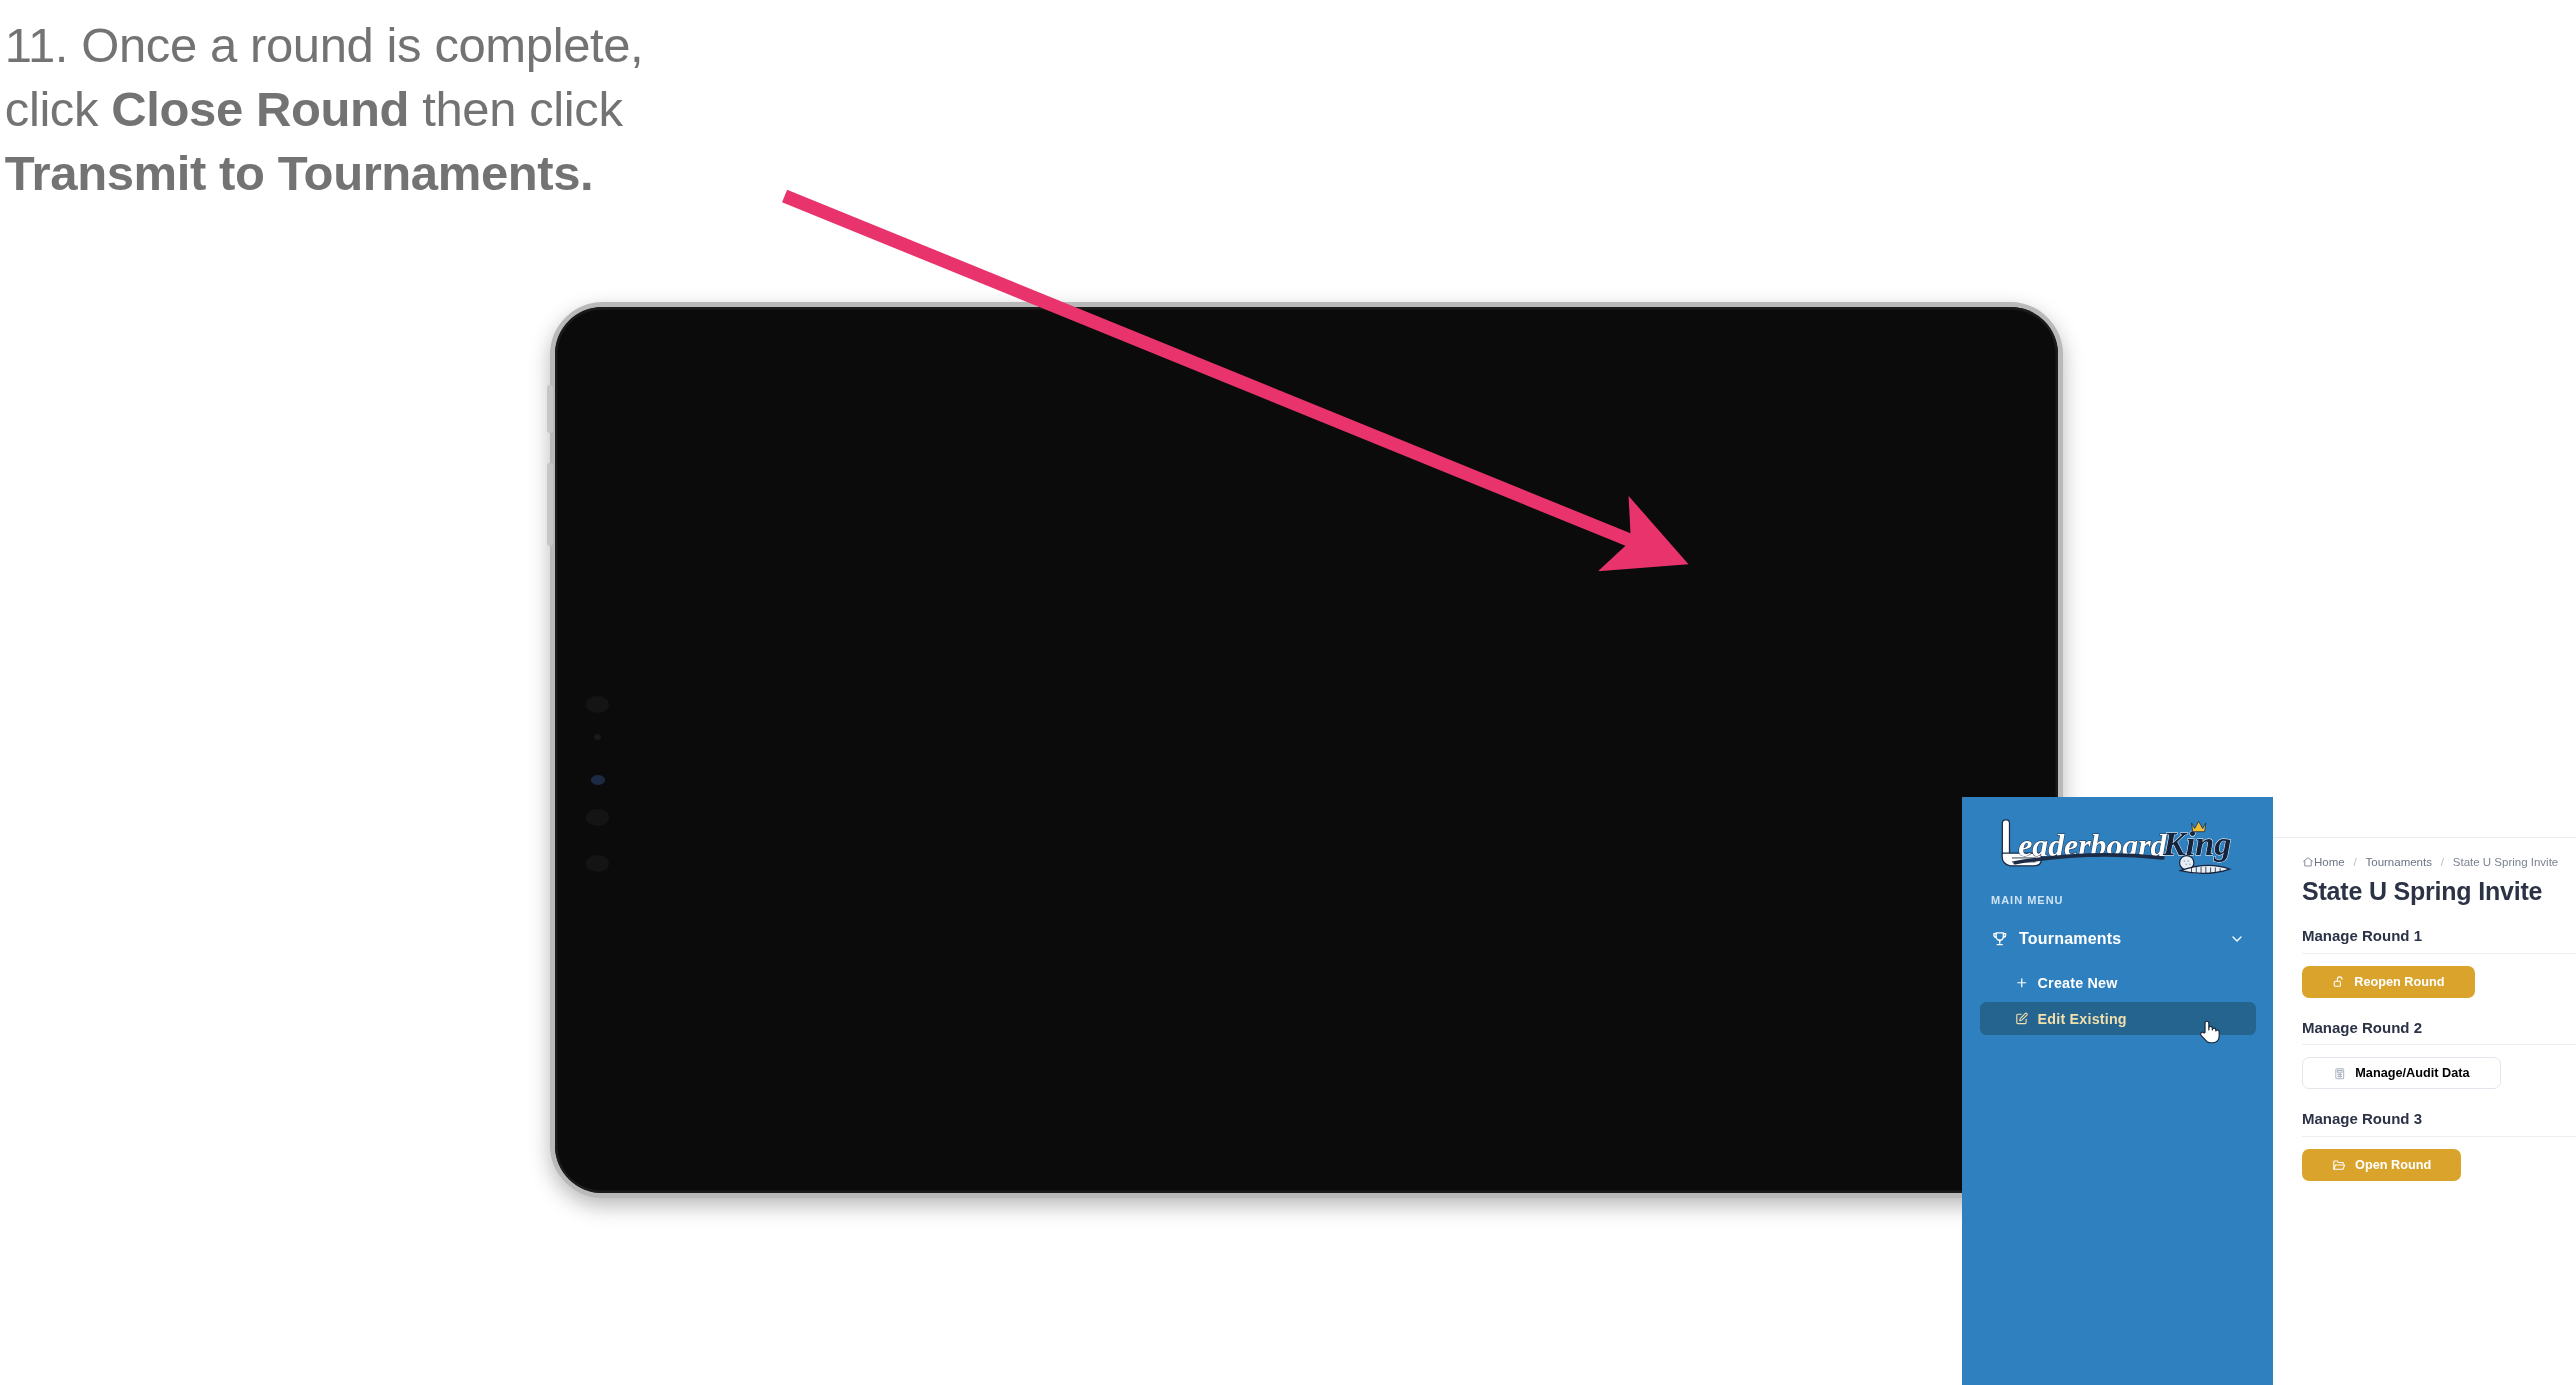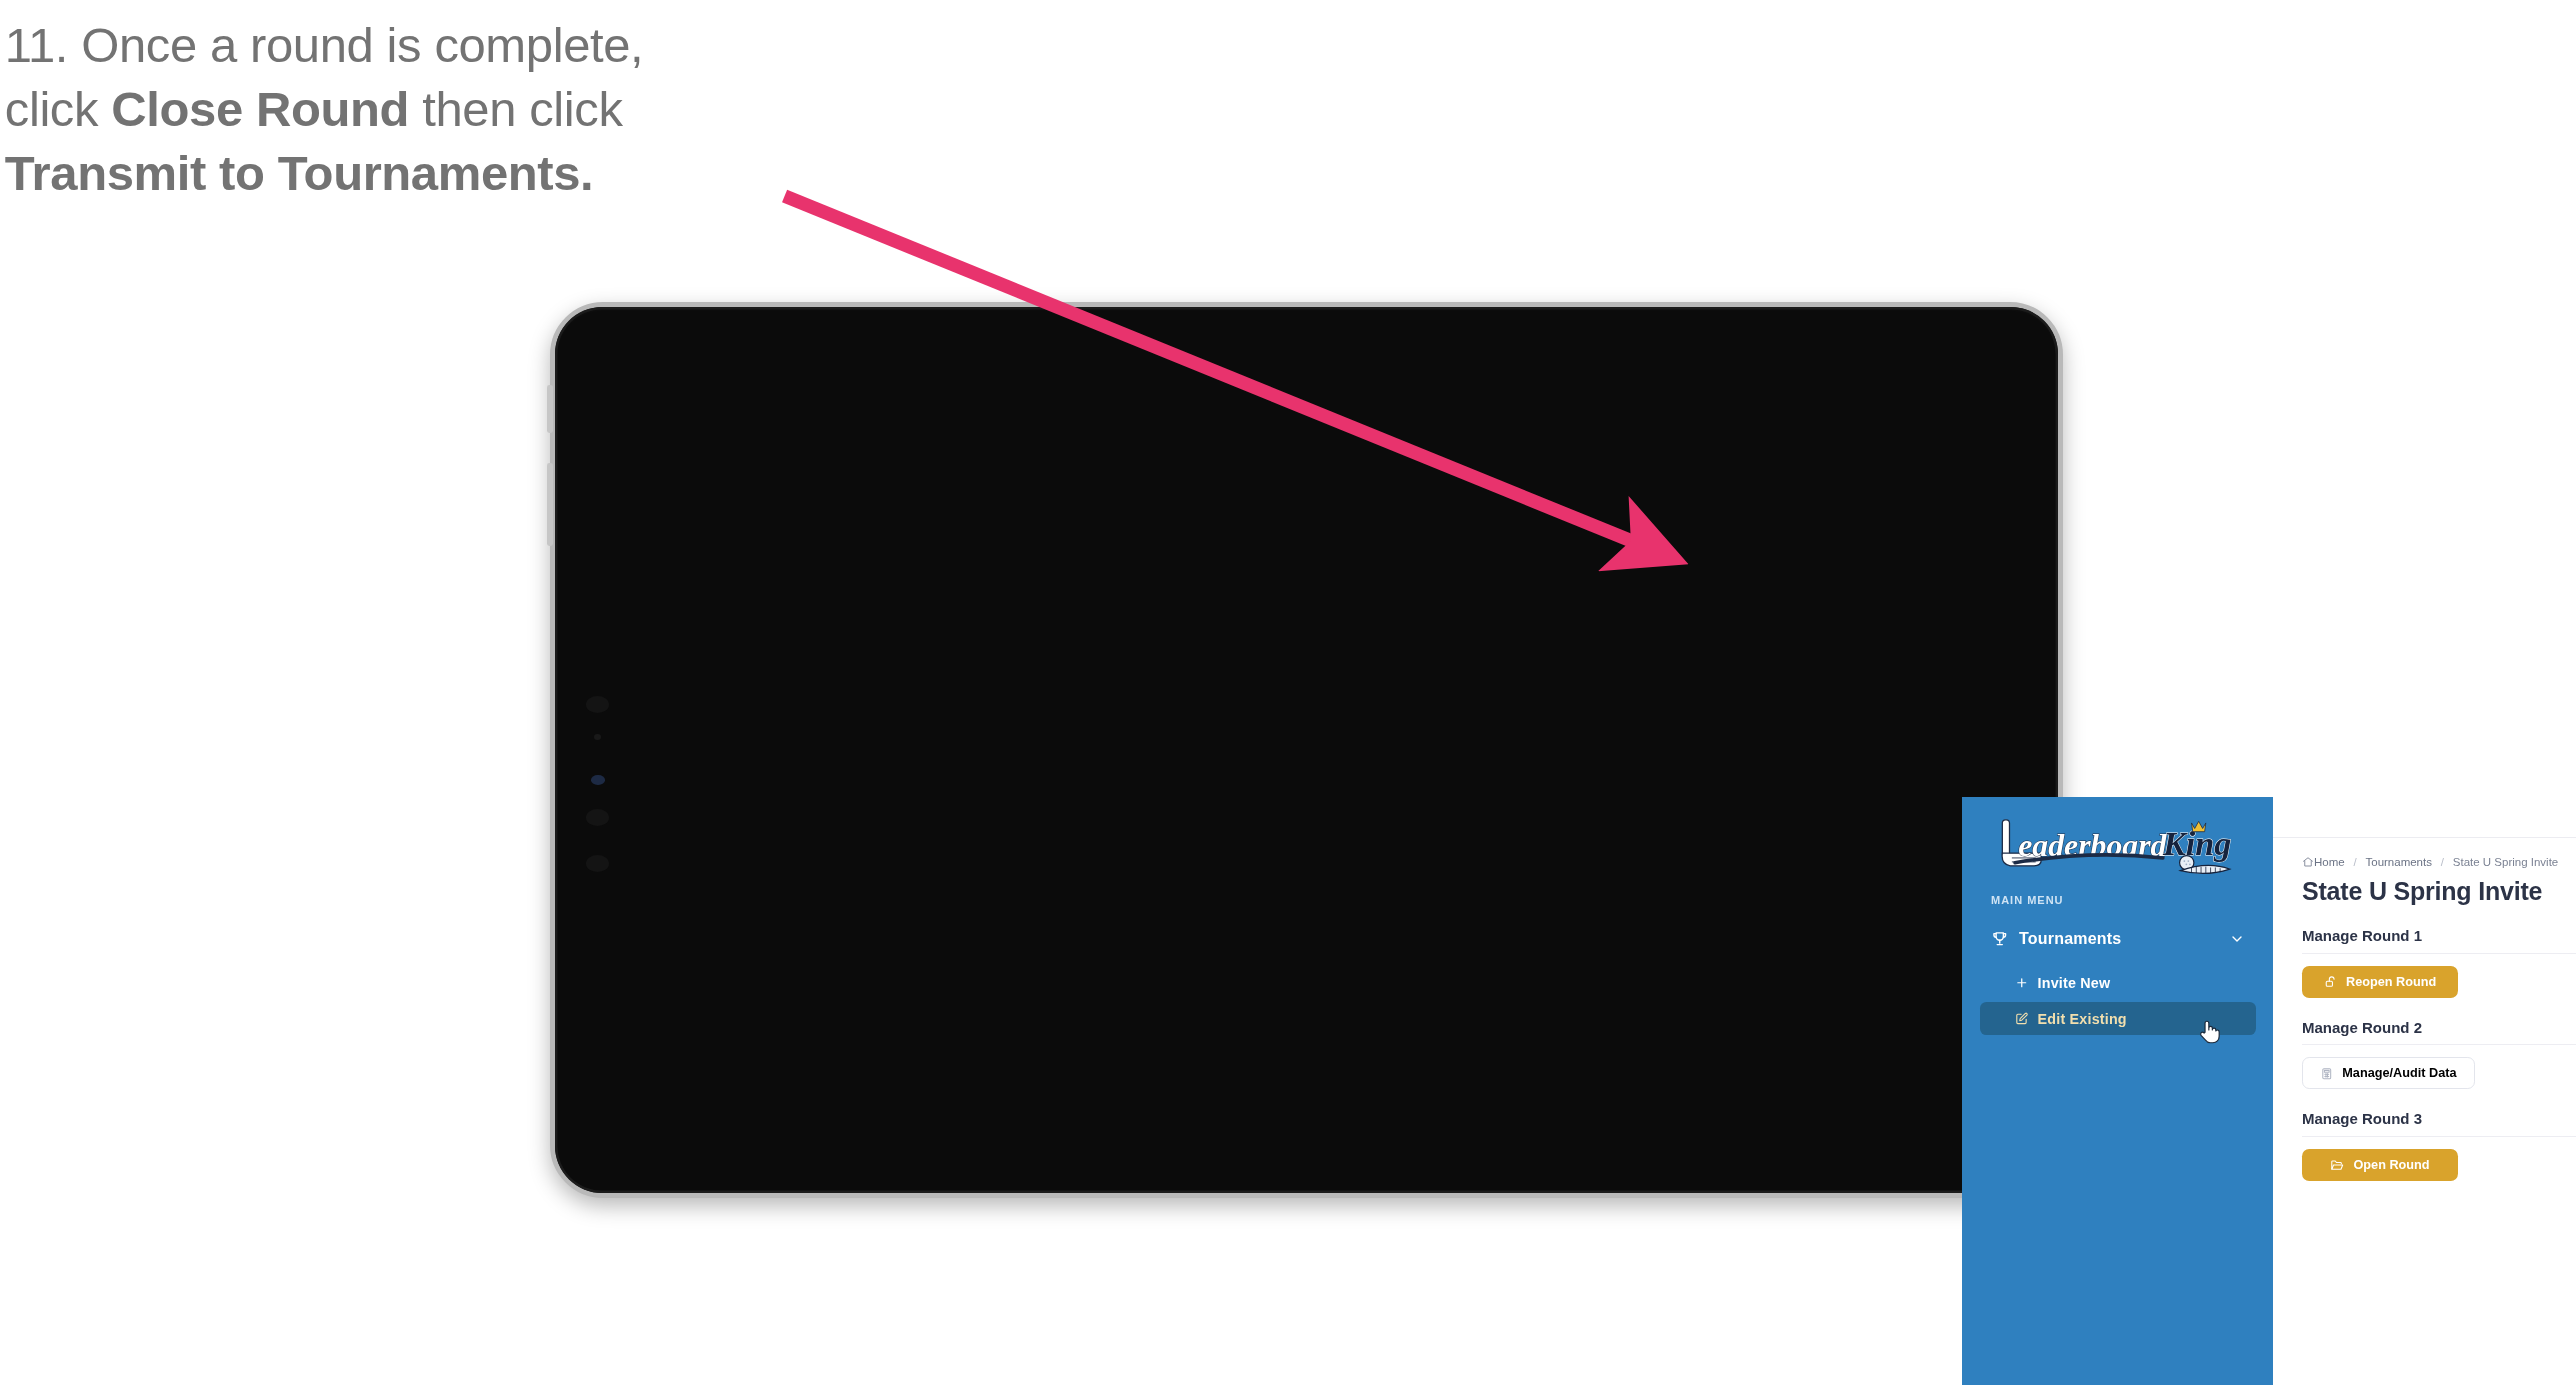--- a/index.html
+++ b/index.html
@@ -104,21 +104,21 @@
 
   .round{margin-top:21px;}
   .round-head{display:flex;align-items:baseline;justify-content:space-between;}
   .round-name{font-size:15px;font-weight:bold;color:#2c3347;}
   .hr{height:0.8px;background:#ededf2;margin-top:8.8px;}
 
   .round-actions{display:flex;align-items:center;justify-content:space-between;margin-top:12px;}
 
   .btn{
     display:inline-flex;align-items:center;justify-content:center;
-    border-radius:7.2px;height:32px;padding:0 17px;font-size:12.7px;font-weight:bold;
+    border-radius:7.2px;height:32px;padding:0 30px;font-size:12.7px;font-weight:bold;
     box-sizing:border-box;border:none;cursor:pointer;white-space:nowrap;
   }
   .btn .bico{display:flex;align-items:center;margin-right:8.8px;}
   .btn-gold{background:#d9a32c;color:#ffffff;min-width:156px;}
   .btn-ghost{background:#ffffff;color:#000000;border:0.8px solid #e3e5ec;min-width:156px;}
 
   .spacer-fill{flex:1;}
 
   
   .arrow{position:absolute;left:0;top:0;width:2576px;height:1386px;pointer-events:none;}
@@ -193,21 +193,21 @@
         </span>
       </div>
 
       <div class="nav-item nav-sub">
         <span class="ico">
           <svg width="13.5" height="13.5" viewBox="0 0 24 24" fill="none" stroke="#ffffff" stroke-width="2.2" stroke-linecap="round">
                 <line x1="12" y1="5" x2="12" y2="19"></line>
                 <line x1="5" y1="12" x2="19" y2="12"></line>
               </svg>
         </span>
-        <span class="nav-text">Invite New</span>
+        <span class="nav-text">Create New</span>
       </div>
 
       <div class="nav-item nav-active">
         <span class="ico">
           <svg width="13.5" height="13.5" viewBox="0 0 24 24" fill="none" stroke="#f2dfae" stroke-width="2" stroke-linecap="round" stroke-linejoin="round">
             <path d="M11 4H5a1.8 1.8 0 0 0-1.8 1.8v13A1.8 1.8 0 0 0 5 20.6h13a1.8 1.8 0 0 0 1.8-1.8V13"></path>
             <path d="M18.4 2.6a2 2 0 0 1 2.8 2.8L12 14.6l-3.6.8.8-3.6z"></path>
           </svg>
         </span>
         <span class="nav-text">Edit Existing</span>

